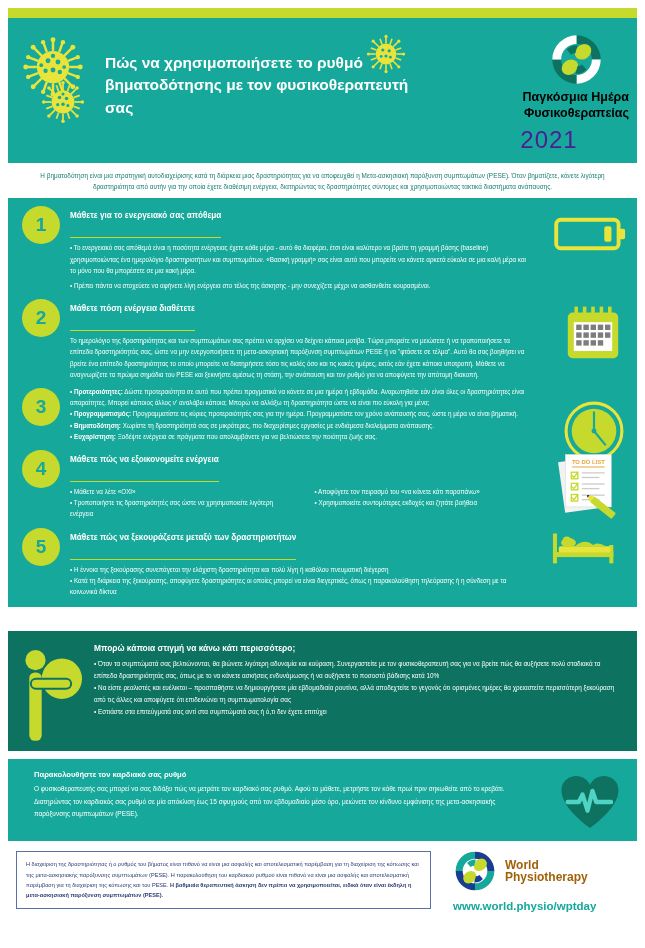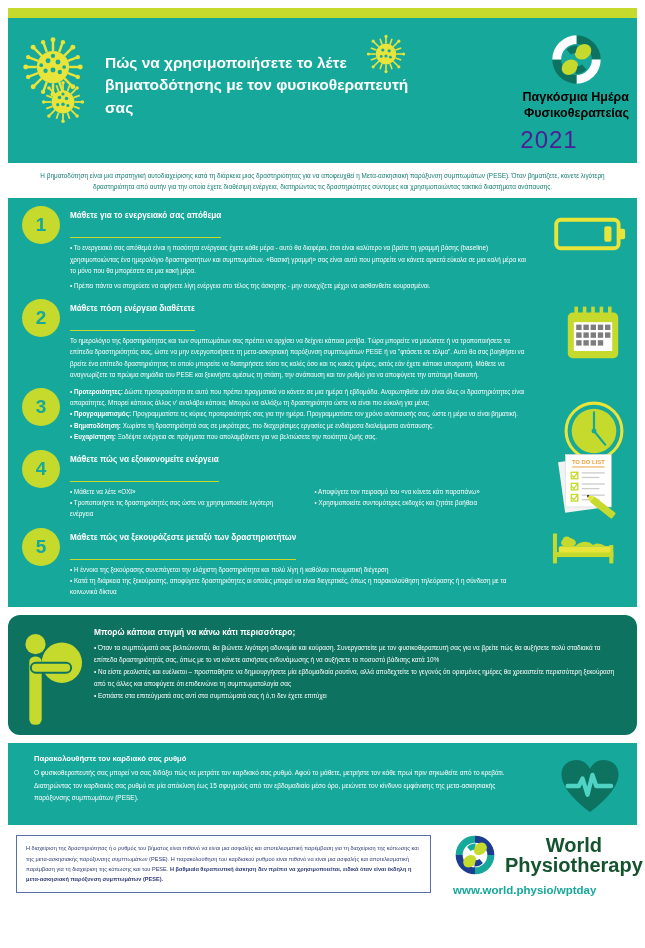--- a/index.html
+++ b/index.html
@@ -79,24 +79,23 @@
   .two-col > div { flex: 1; }
   .two-col .ln { display:block; text-indent: 0; }
 
   
   .step-icon { position:absolute; right: 8px; }
 
   
   .dark {
     position: relative;
     background:#0d7360;
-    margin-top: 8px;
+    margin-top: 24px;
     padding: 12px 16px 12px 86px;
     min-height: 120px;
-    border-radius: 12px;
   }
   .dark h3 { color:#ffffff; font-size: 8.4px; font-weight: bold; margin-bottom: 5px; }
   .dark .body { color:#ffffff; font-size: 6.4px; line-height: 1.85; }
   .person-icon { position:absolute; left: 12px; top: 12px; }
 
   
   .heart-panel {
     position:relative;
     background:#16a89a;
     margin-top: 8px;
@@ -113,21 +112,21 @@
     position:absolute; left: 8px; top: 10px; width: 415px;
     border: 1px solid #5a6fa8;
     padding: 7px 9px;
     color:#2b3a73;
     font-size: 5.6px;
     line-height: 1.85;
   }
   .disclaimer b { font-weight: bold; }
   .wp-logo-wrap { position:absolute; left: 445px; top: 8px; width: 195px; }
   .wp-logo-row { display:flex; align-items:center; gap: 8px; }
-  .wp-name { color:#14532d; font-size: 20px; font-weight: bold; line-height: 1.02; text-align: center; }
+  .wp-name { color:#a16207; font-size: 12px; font-weight: bold; line-height: 1.02; }
   .wp-url { color:#16a89a; font-size: 11.5px; font-weight: bold; margin-top: 7px; }
 </style>
 </head>
 <body>
 
 <div class="page">
 
   <div class="hdr-bar"></div>
 
   <div class="header">
@@ -254,21 +253,21 @@
       </g>
       <g fill="#16a89a">
         <circle cx="42" cy="40" r="4"></circle>
           <circle cx="58" cy="42" r="4"></circle>
         <circle cx="50" cy="55" r="4"></circle>
           <circle cx="38" cy="56" r="3.5"></circle>
         <circle cx="61" cy="58" r="3.5"></circle>
       </g>
     </svg>
 
-    <div class="header-title">Πώς να χρησιμοποιήσετε το λέτε βηματοδότησης με τον φυσικοθεραπευτή σας</div>
+    <div class="header-title">Πώς να χρησιμοποιήσετε το ρυθμό βηματοδότησης με τον φυσικοθεραπευτή σας</div>
 
     <svg class="wpt-logo" viewBox="0 0 100 100">
       <path d="M50 6 A44 44 0 0 1 94 50 L78 50 A28 28 0 0 0 50 22 Z" fill="#0d7360"></path>
       <path d="M94 50 A44 44 0 0 1 50 94 L50 78 A28 28 0 0 0 78 50 Z" fill="#ffffff"></path>
       <path d="M50 94 A44 44 0 0 1 6 50 L22 50 A28 28 0 0 0 50 78 Z" fill="#0d7360"></path>
       <path d="M6 50 A44 44 0 0 1 50 6 L50 22 A28 28 0 0 0 22 50 Z" fill="#ffffff"></path>
       <ellipse cx="62" cy="36" rx="16" ry="13" transform="rotate(-38 62 36)" fill="#c6d92d"></ellipse>
       <ellipse cx="38" cy="64" rx="16" ry="13" transform="rotate(-38 38 64)" fill="#c6d92d"></ellipse>
       <path d="M32 32 A25 25 0 0 1 52 24 L48 38 A13 13 0 0 0 40 41 Z" fill="#0d7360"></path>
       <path d="M68 68 A25 25 0 0 1 48 76 L52 62 A13 13 0 0 0 60 59 Z" fill="#0d7360"></path>

